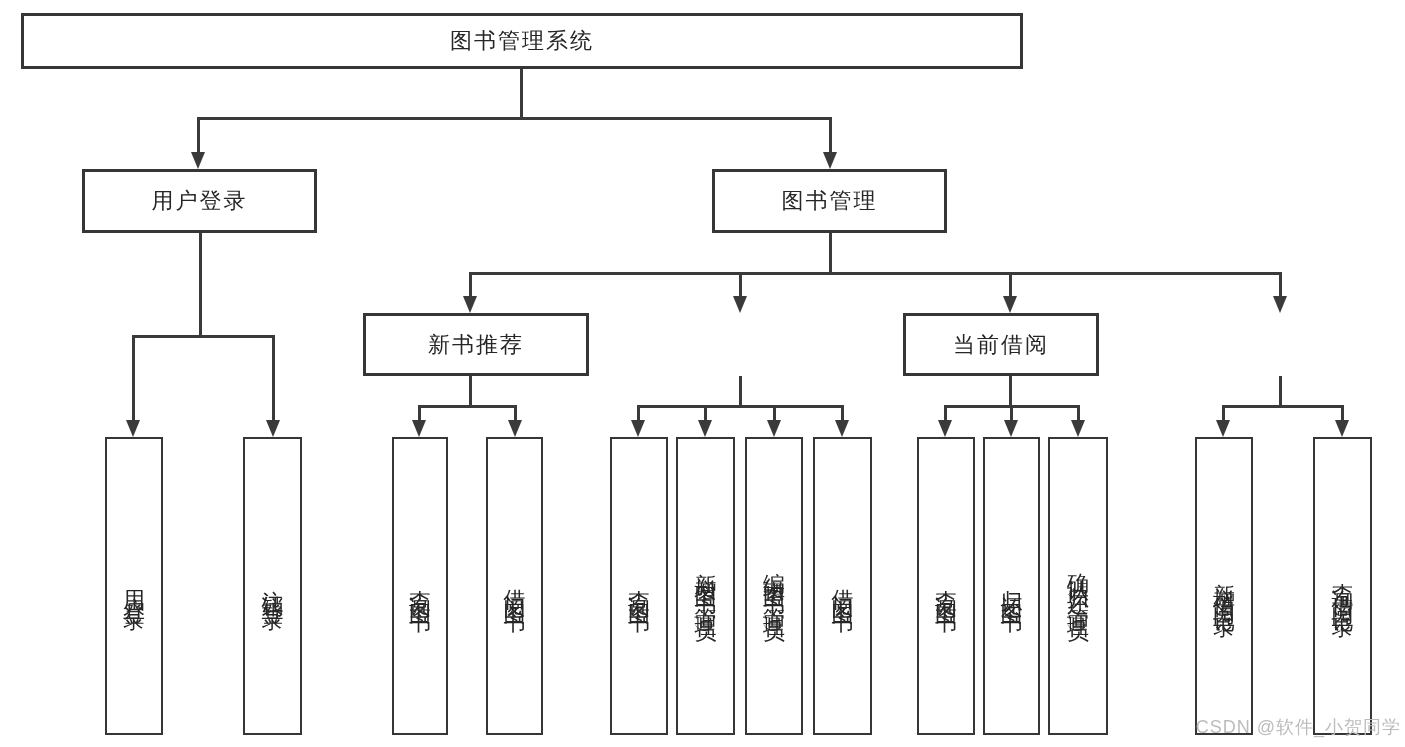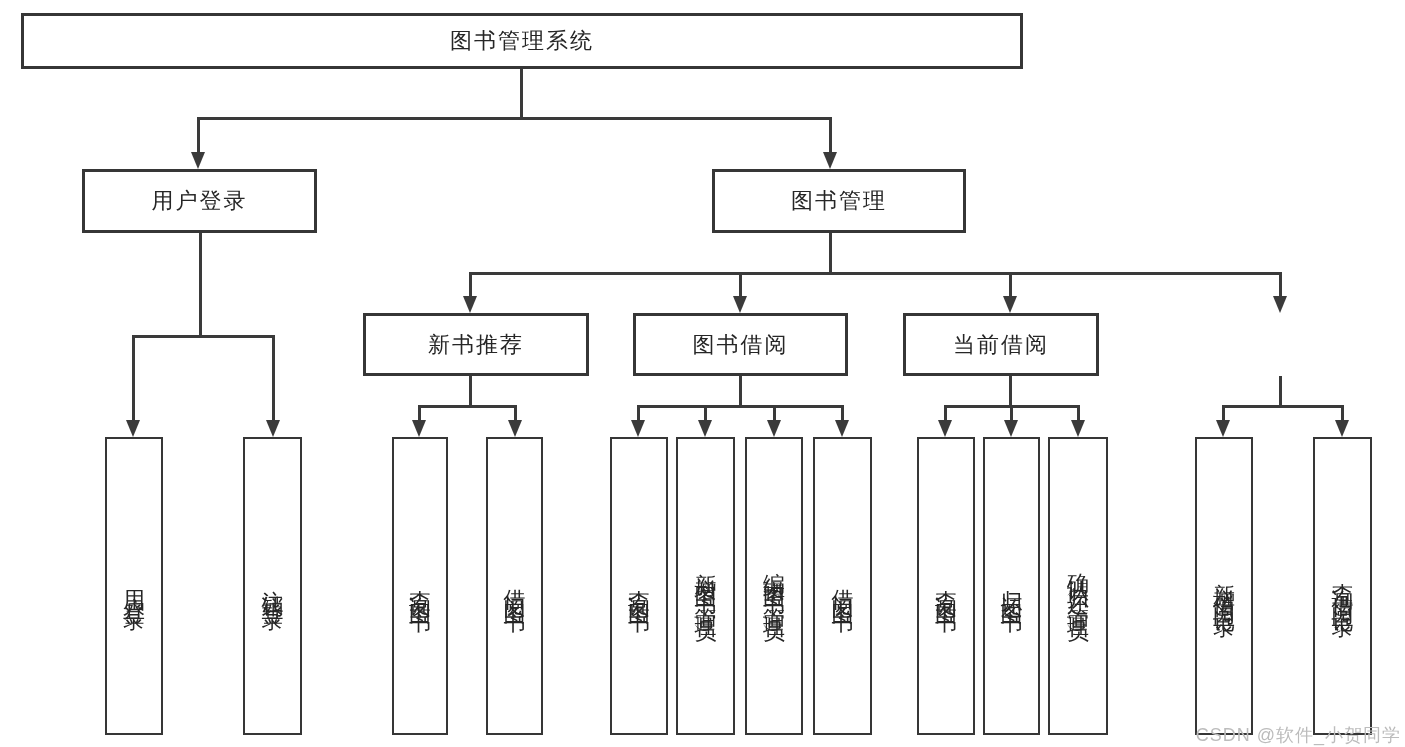--- a/index.html
+++ b/index.html
@@ -36,44 +36,40 @@
     border-right:7px solid transparent;
     border-top:17px solid #3a3a3a;
   }
   .watermark{
     position:absolute;
     right:4px;top:715px;
     font-size:18px;
     color:#bcbcbc;
     letter-spacing:1px;
     white-space:nowrap;
-    margin-top:8px;
   }
 </style>
 </head>
 <body>
 
 <div class="canvas">
 
   <div class="box" style="left:21px;top:13px;width:1002px;height:56px">
     <span class="h-label">图书管理系统</span>
   </div>
 
   <div class="box" style="left:82px;top:169px;width:235px;height:64px">
     <span class="h-label">用户登录</span>
   </div>
-  <div class="box" style="left:712px;top:169px;width:254px;height:64px">
+  <div class="box" style="left:712px;top:169px;width:235px;height:64px">
     <span class="h-label">图书管理</span>
   </div>
 
   <div class="box lvl3" style="left:363px;width:226px">
     <span class="h-label">新书推荐</span>
-  </div>
-  <div class="box lvl3" style="left:633px;width:215px">
-    <span class="h-label">图书借阅</span>
   </div>
   <div class="box lvl3" style="left:903px;width:196px">
     <span class="h-label">当前借阅</span>
   </div>
 
   <div class="box leaf" style="left:105px;width:58px">
     <span class="v-label">用户登录</span>
   </div>
   <div class="box leaf" style="left:243px;width:59px">
     <span class="v-label">注销登录</span>

